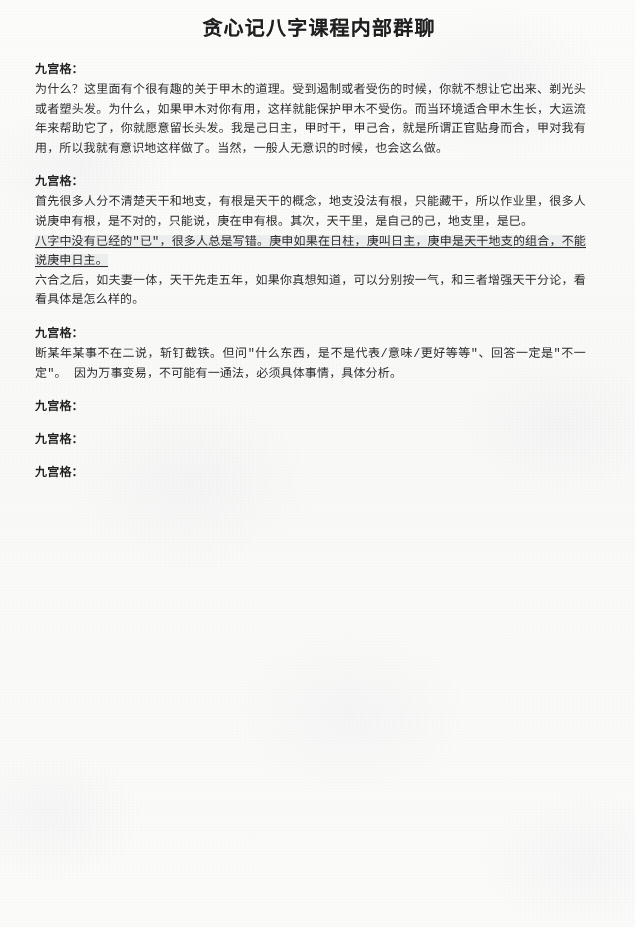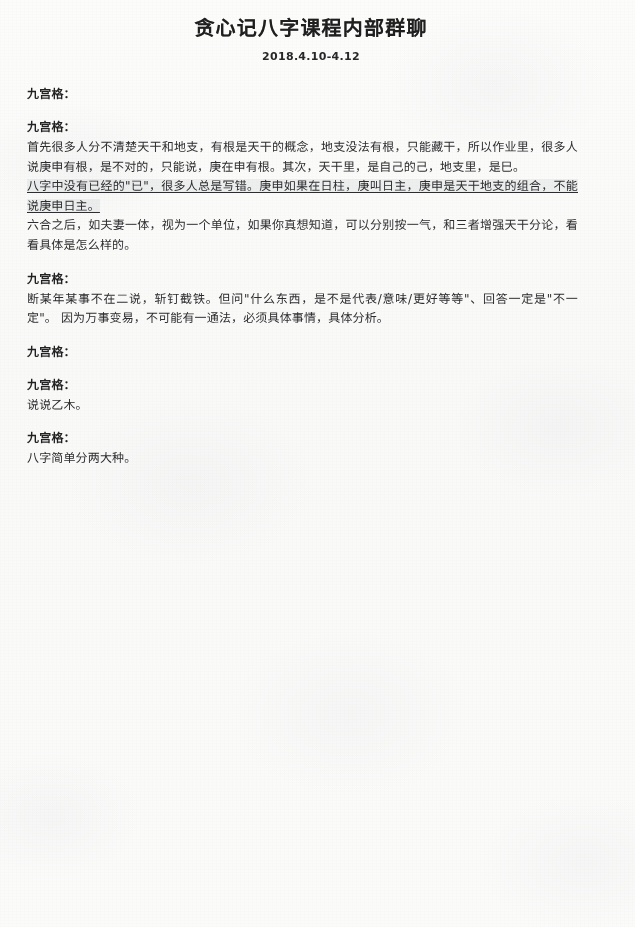--- a/index.html
+++ b/index.html
@@ -37,21 +37,21 @@
     inset: 0;
     pointer-events: none;
     opacity: 0.30;
     background-image:
       repeating-linear-gradient(0deg, rgba(150,154,160,0.055) 0px, rgba(150,154,160,0.055) 1px, rgba(255,255,255,0) 1px, rgba(255,255,255,0) 3px),
       repeating-linear-gradient(90deg, rgba(150,154,160,0.040) 0px, rgba(150,154,160,0.040) 1px, rgba(255,255,255,0) 1px, rgba(255,255,255,0) 4px);
   }
 
   #content {
     position: absolute;
-    left: 0; top: 0;
+    left: 8px; top: 0;
     width: 622px;
     
     filter: blur(0.18px) contrast(0.97);
   }
 
   
   .doc-title {
     margin: 0;
     padding-top: 12px;
     text-align: center;
@@ -70,20 +70,21 @@
     font-family: "DejaVu Sans", "Liberation Sans", sans-serif;
     font-size: 11px;
     font-weight: 700;
     letter-spacing: 0.3px;
     color: #242424;
   }
 
   
   .body-wrap {
     padding: 20px 44px 0 27px;
+    font-family: Liberation Mono, monospace;
   }
   .msg {
     margin-bottom: 14px;
   }
   .speaker {
     font-size: 12px;
     font-weight: 700;
     color: #1e1e1e;
     line-height: 19px;
     letter-spacing: 0.2px;
@@ -114,51 +115,49 @@
 </style>
 </head>
 <body>
 
 <div id="page">
 
   <div id="content">
 
     <h1 class="doc-title">贪心记八字课程内部群聊</h1>
 
-    <div class="doc-date">2018.4.10-4.12</div>
 
     <div class="body-wrap">
 
       <div class="msg first">
         <div class="speaker">九宫格：</div>
+        <p class="para">为什么？这里面有个很有趣的关于甲木的道理。受到遏制或者受伤的时候，你就不想让它出来、剃光头或者塑头发。为什么，如果甲木对你有用，这样就能保护甲木不受伤。而当环境适合甲木生长，大运流年来帮助它了，你就愿意留长头发。我是己日主，甲时干，甲己合，就是所谓正官贴身而合，甲对我有用，所以我就有意识地这样做了。当然，一般人无意识的时候，也会这么做。</p>
       </div>
 
       <div class="msg">
         <div class="speaker">九宫格：</div>
         <p class="para">首先很多人分不清楚天干和地支，有根是天干的概念，地支没法有根，只能藏干，所以作业里，很多人说庚申有根，是不对的，只能说，庚在申有根。其次，天干里，是自己的己，地支里，是巳。</p>
         <p class="para"><span class="mark">八字中没有已经的"已"，很多人总是写错。庚申如果在日柱，庚叫日主，庚申是天干地支的组合，不能说庚申日主。</span></p>
-        <p class="para">六合之后，如夫妻一体，视为一个单位，如果你真想知道，可以分别按一气，和三者增强天干分论，看看具体是怎么样的。</p>
+        <p class="para">六合之后，如夫妻一体，天干先走五年，如果你真想知道，可以分别按一气，和三者增强天干分论，看看具体是怎么样的。</p>
       </div>
 
       <div class="msg">
         <div class="speaker">九宫格：</div>
         <p class="para">断某年某事不在二说，斩钉截铁。但问"什么东西，是不是代表/意味/更好等等"、回答一定是"不一定"。 因为万事变易，不可能有一通法，必须具体事情，具体分析。</p>
       </div>
 
       <div class="msg">
         <div class="speaker">九宫格：</div>
       </div>
 
       <div class="msg">
         <div class="speaker">九宫格：</div>
-        <p class="para">说说乙木。</p>
       </div>
 
       <div class="msg">
         <div class="speaker">九宫格：</div>
-        <p class="para">八字简单分两大种。</p>
       </div>
 
     </div>
   </div>
 
   <div id="grain"></div>
 </div>
 
 </body></html>

